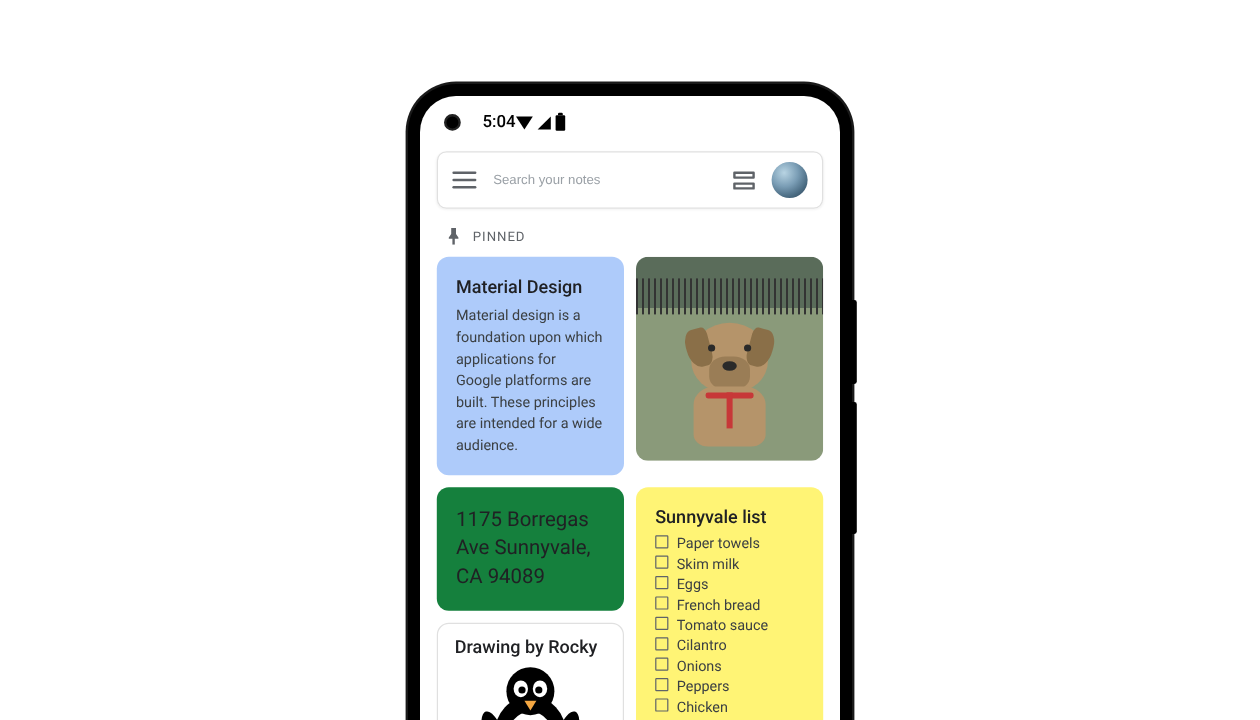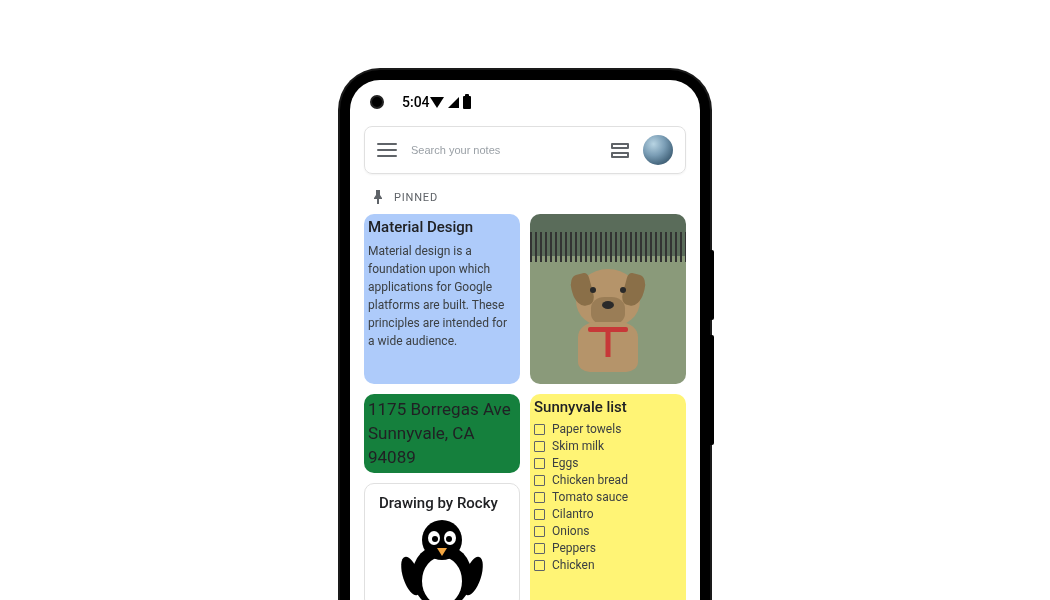--- a/index.html
+++ b/index.html
@@ -169,21 +169,21 @@
       color: #5f6368;
     }
     .notes-grid {
       display: grid;
       grid-template-columns: 1fr 1fr;
       gap: 10px;
       padding: 0 14px;
     }
     .note-card {
       border-radius: 10px;
-      padding: 4px;
+      padding: 16px;
       overflow: hidden;
     }
     .note-blue { background: #aecbfa; }
     .note-pink { background: #15803d; }
     .note-yellow { background: #fff475; }
     .note-white { background: #fff; border: 1px solid #e0e0e0; }
     .note-title {
       font-size: 15px;
       font-weight: 500;
       color: #202124;
@@ -245,21 +245,20 @@
     .dog-harness { position: absolute; top: 5px; left: 10px; right: 10px; height: 5px; background: #c73838; border-radius: 2px; }
     .dog-harness2 { position: absolute; top: 5px; left: 50%; transform: translateX(-50%); width: 5px; height: 30px; background: #c73838; }
     .checklist {
       display: flex;
       flex-direction: column;
       gap: 3px;
       margin-top: 4px;
     }
     .check-item {
       display: flex;
-      align-items: center;
       gap: 7px;
       font-size: 12px;
       color: #3c4043;
     }
     .checkbox {
       width: 11px;
       height: 11px;
       border: 1.5px solid #5f6368;
       border-radius: 1px;
       flex-shrink: 0;
@@ -351,21 +350,21 @@
           <div class="check-item">
               <span class="checkbox"></span>
               <span>Skim milk</span>
             </div>
           <div class="check-item">
               <span class="checkbox"></span>
               <span>Eggs</span>
             </div>
           <div class="check-item">
               <span class="checkbox"></span>
-              <span>Chicken bread</span>
+              <span>French bread</span>
             </div>
           <div class="check-item">
               <span class="checkbox"></span>
               <span>Tomato sauce</span>
             </div>
           <div class="check-item">
               <span class="checkbox"></span>
               <span>Cilantro</span>
             </div>
           <div class="check-item">

